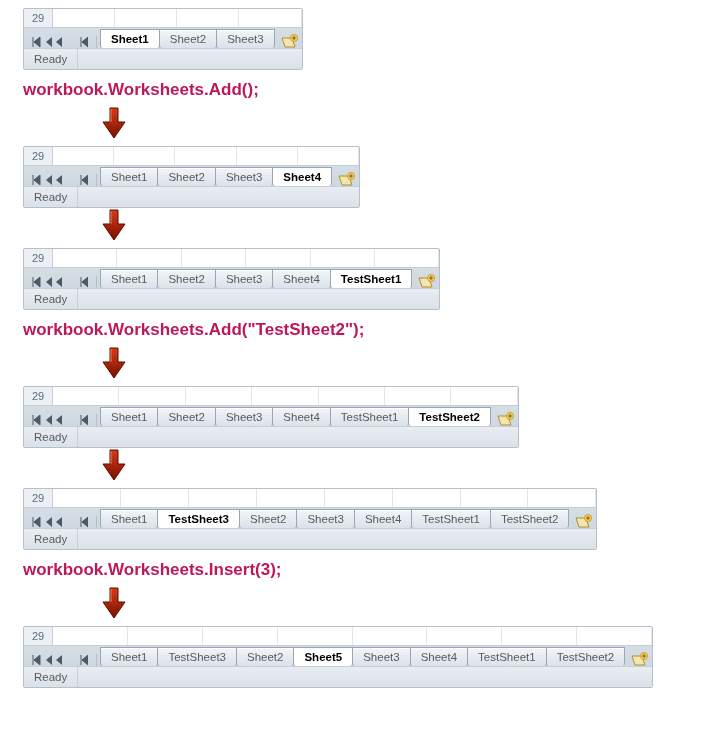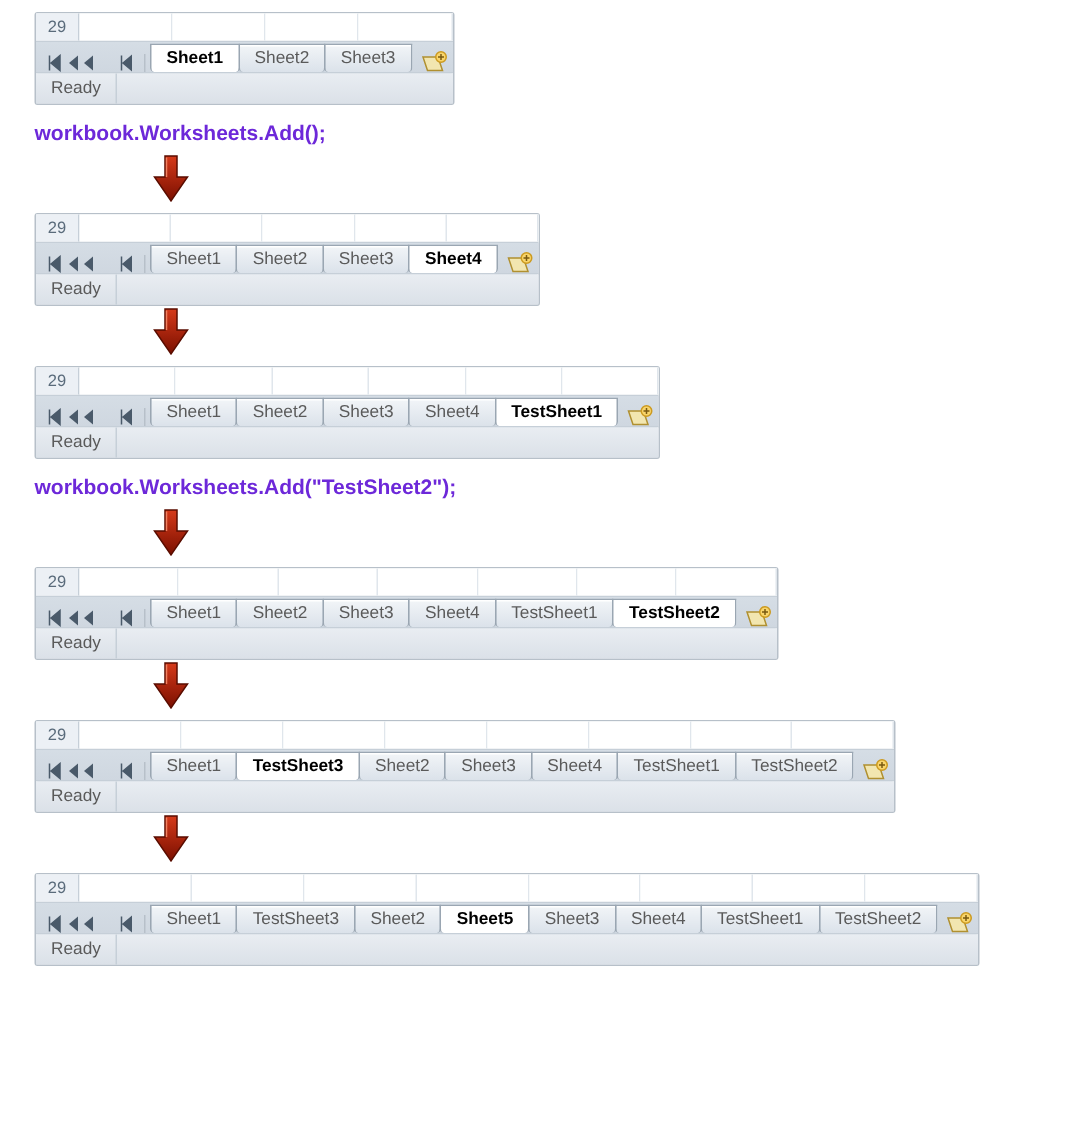--- a/index.html
+++ b/index.html
@@ -1,17 +1,17 @@
 <!DOCTYPE html>
 <html><head>
 <meta charset="utf-8">
 <style>
 html,body{margin:0;padding:0;background:#fff;font-family:"Segoe UI",Tahoma,Arial,sans-serif;font-size:12px;}
 .page{padding:8px 8px 20px 19px;width:723px;box-sizing:border-box;}
-.caption{color:#6d28d9;font-weight:bold;margin:10px 0 6px 4px;font-size:14px;}
+.caption{color:#be185d;font-weight:bold;margin:10px 0 6px 4px;font-size:17px;}
 .arrow-wrap{margin-left:82px;margin-bottom:6px;}
 .arrow-wrap svg{display:block;}
 .panel{border:1px solid #b7c0c9;border-radius:2px;background:#e8edf2;display:inline-block;box-shadow:0 0 0 1px #fff inset;margin-left:4px;}
 .row-cell{height:18px;display:flex;align-items:stretch;background:#fff;border-bottom:1px solid #c6cfd8;}
 .rownum{width:28px;display:flex;align-items:center;justify-content:center;color:#5a6b7b;background:#ecf0f5;border-right:1px solid #c6cfd8;font-size:11px;}
 .blankcells{flex:1;display:flex;}
 .blankcells span{flex:1;border-right:1px solid #e0e6ec;background:#fff;}
 .tabbar{height:20px;display:flex;align-items:flex-end;background:linear-gradient(#d5dde5,#cfd7e0);border-bottom:1px solid #c6cfd8;}
 .navbtns{display:flex;align-items:center;padding:0 6px;gap:6px;border-right:1px solid #b7c0c9;min-width:60px;justify-content:center;}
 .navbtns svg{display:block;}
@@ -249,21 +249,21 @@
               <path d="M1 4 L11 4 L14 13 L4 13 Z" fill="#f2e6b0" stroke="#b09030" stroke-width="1"></path>  
               <circle cx="13" cy="4" r="3.5" fill="#f9d56b" stroke="#cc9a1f"></circle>  
               <path d="M11 4 L15 4 M13 2 L13 6" stroke="#7a5a10" stroke-width="1"></path>  
             </svg>
           </div>
         </div>
         <div class="tabbar-fill"></div>
       </div><div class="statusbar">
         <div class="status-cell">Ready</div>
         <div class="status-fill"></div>
-      </div></div><div class="arrow-wrap">
+      </div></div><div class="caption">workbook.Worksheets.Insert(3);</div><div class="arrow-wrap">
       <svg width="26" height="34" viewBox="0 0 26 34">  
         <defs>
           <linearGradient id="g" x1="0" y1="0" x2="0" y2="1">  
             <stop offset="0" stop-color="#d63a1a"></stop>
             <stop offset="1" stop-color="#7a0f00"></stop>  
           </linearGradient>
         </defs>  
         <path d="M9 2 L17 2 L17 16 L24 16 L13 32 L2 16 L9 16 Z" fill="url(#g)" stroke="#5a0d00" stroke-width="1"></path>  
         <path d="M10 3 L10 16" stroke="#f08060" stroke-width="1"></path>  
       </svg>

